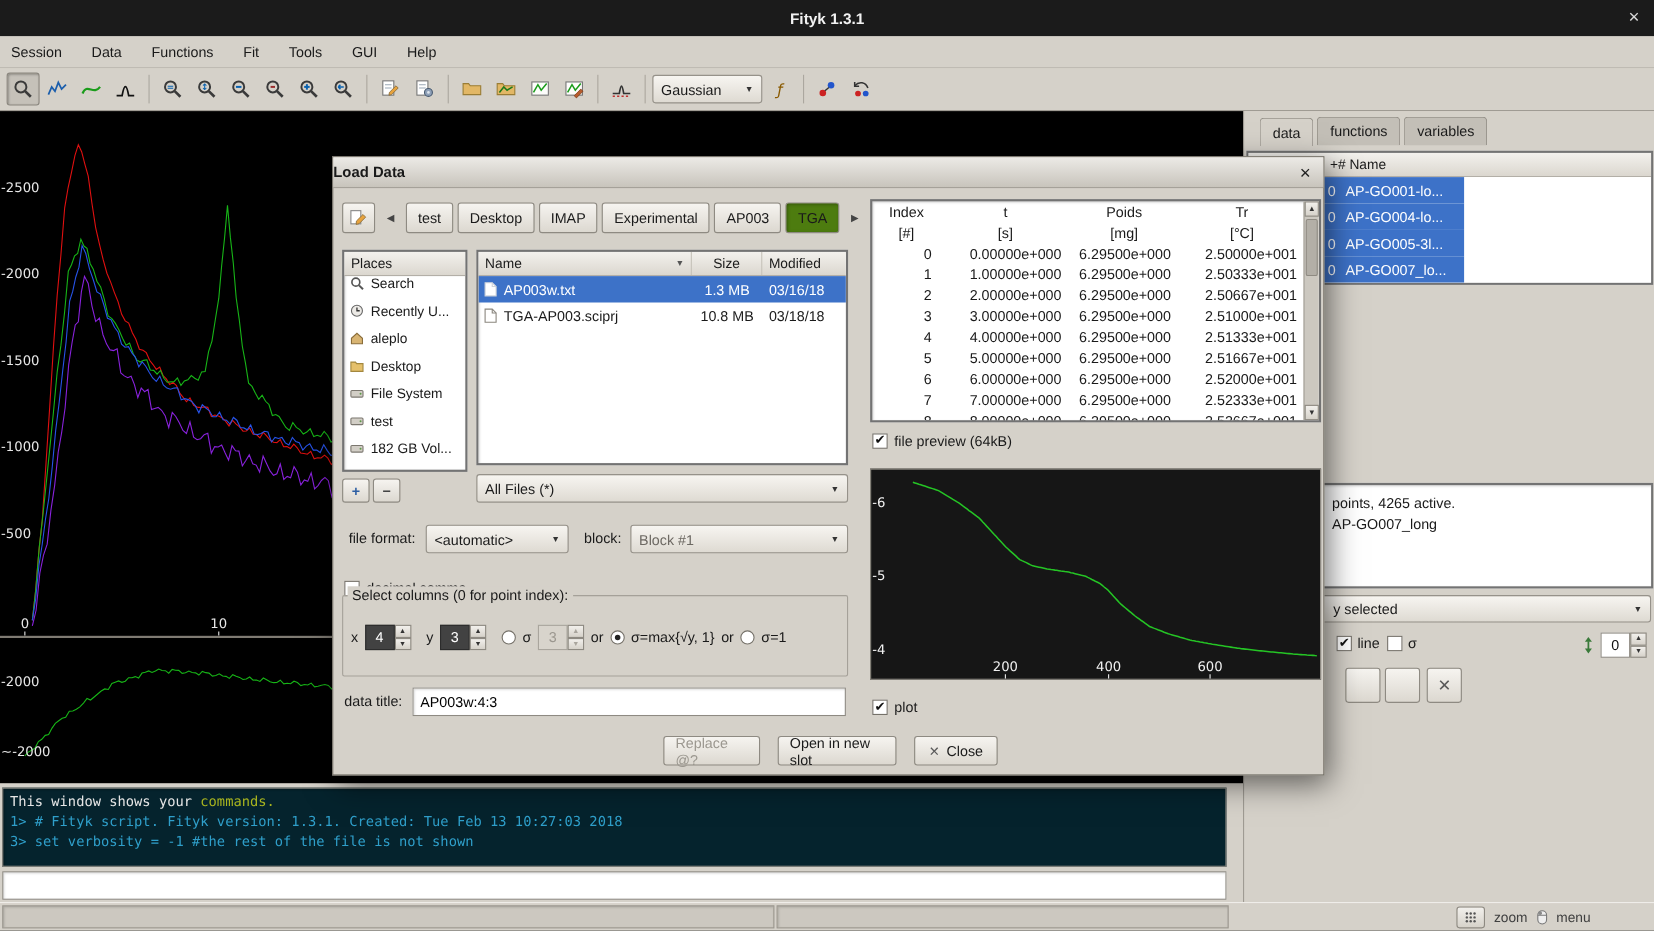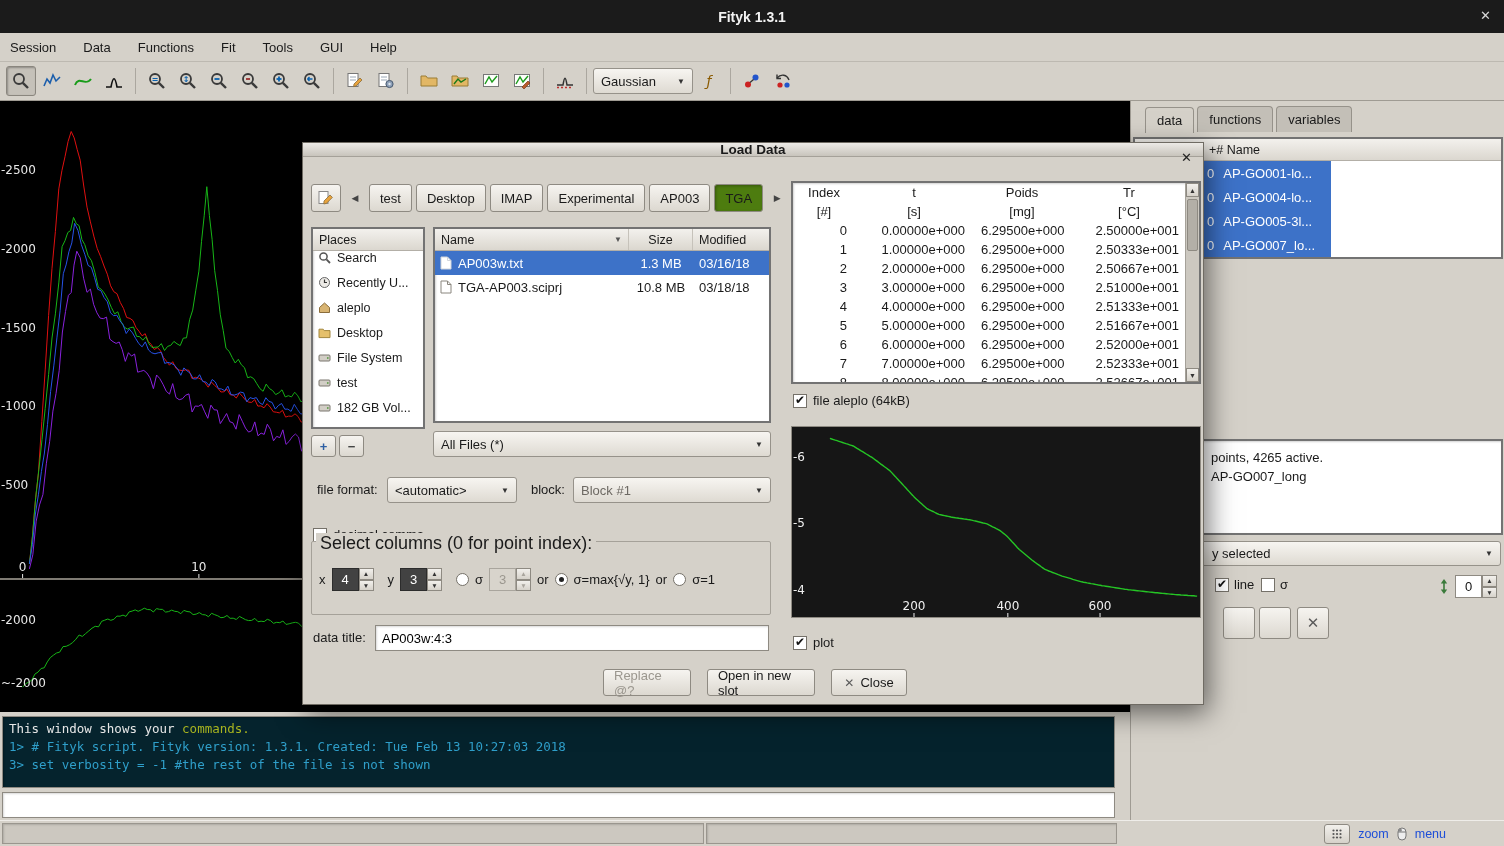--- a/index.html
+++ b/index.html
@@ -71,25 +71,25 @@
 .c-info{color:#2f9fca}
 .console-input{position:absolute;left:2px;top:78px;width:1113px;height:26px}
 
 
 #statusbar{position:absolute;left:0;top:820px;width:1504px;height:26px;background:#d5d1c9;border-top:1px solid #efede9}
 .st-panel{position:absolute;top:2px;height:21px;background:#ccc8c0;border:1px solid #9a968e;box-shadow:inset 1px 1px 2px rgba(0,0,0,.15)}
 #st-p1{left:2px;width:702px}
 #st-p2{left:706px;width:411px}
 .st-right{position:absolute;right:58px;top:3px;display:flex;align-items:center;gap:8px}
 .st-mini-btn{width:26px;height:20px;display:flex;align-items:center;justify-content:center;background:linear-gradient(#f2f0ec,#d6d2ca);border:1px solid #8e8a82;border-radius:3px}
-.st-label{font-size:12.5px;color:#1d4ed8}
+.st-label{font-size:12.5px;color:#404040}
 
 
 #dialog{position:absolute;left:302px;top:142px;width:902px;height:563px;background:#d5d1c9;border:1px solid #6f6b63;box-shadow:4px 8px 26px rgba(0,0,0,.55);z-index:40}
-.dlg-title{height:14px;background:linear-gradient(#eceae6,#c8c4bc);border-bottom:1px solid #a5a199;display:flex;align-items:center;justify-content:center;font-weight:bold;font-size:13.5px;position:relative}
+.dlg-title{height:28px;background:linear-gradient(#eceae6,#c8c4bc);border-bottom:1px solid #a5a199;display:flex;align-items:center;font-weight:bold;font-size:13.5px;position:relative}
 .dlg-title .dlg-close{position:absolute;right:11px;top:7px;font-weight:normal;font-size:13px;color:#222}
 .dlg-pathrow{position:absolute;left:8px;top:41px;height:28px;display:flex;align-items:center;gap:4px}
 .dlg-pathrow .btn{height:28px}
 .nav-arrow{width:20px;padding:0;font-size:9px;color:#444}
 .dlg-places{position:absolute;left:8px;top:84px;width:114px;height:202px;overflow:hidden}
 .pl-header{height:22px;background:linear-gradient(#f3f1ed,#dbd7cf);border-bottom:1px solid #b3afa7;display:flex;align-items:center;padding-left:6px;font-size:12.5px}
 .pl-item{height:25px;display:flex;align-items:flex-start;gap:6px;padding-left:5px;font-size:12.5px;white-space:nowrap;overflow:hidden}
 .dlg-plusminus{position:absolute;left:8px;top:292px;display:flex;gap:3px}
 .dlg-plusminus .btn{width:25px;height:22px;padding:0;font-weight:bold}
 .pm-plus{color:#2e5fa3}
@@ -106,21 +106,21 @@
 .fl-row .fr-name{flex:1;display:flex;gap:6px;padding-left:5px;white-space:nowrap;overflow:hidden}
 .fl-row .fr-size{width:64px;text-align:center}
 .fl-row .fr-mod{width:76px;padding-left:6px}
 .dlg-filter{position:absolute;left:130px;top:288px;width:338px}
 .dlg-formatrow{position:absolute;left:0;top:334px;width:470px;height:27px}
 .lbl{position:absolute;top:5px;font-size:13px}
 .dlg-format-combo{position:absolute;left:84px;top:0;width:130px}
 .dlg-block-combo{position:absolute;left:270px;top:0;width:198px;color:#6d6963}
 .dlg-decimal{position:absolute;left:10px;top:384px;display:flex;align-items:center;gap:6px}
 .dlg-cols{position:absolute;left:8px;top:398px;width:460px;height:74px;border:1px solid #a5a199;border-radius:2px}
-.dlg-cols .legend{position:absolute;top:-9px;left:4px;background:#d5d1c9;padding:0 4px;font-size:18px}
+.dlg-cols .legend{position:absolute;top:-9px;left:4px;background:#d5d1c9;padding:0 4px;font-size:13px}
 .dlg-cols .row{position:absolute;left:7px;top:26px;display:flex;align-items:center;gap:6px;font-size:13px;white-space:nowrap}
 .dlg-titlerow{position:absolute;left:0;top:482px;width:470px;height:27px}
 .dlg-title-input{position:absolute;left:72px;top:0;width:394px}
 .dlg-table{position:absolute;left:488px;top:38px;width:410px;height:203px;overflow:hidden}
 .pt{border-collapse:collapse;table-layout:fixed;width:394px}
 .pt td{padding:0 8px;line-height:19px;font-size:13px;white-space:nowrap;text-align:right}
 .pt tr.pt-h td{text-align:center;padding:0 2px}
 .pt-scroll{position:absolute;right:0;top:0;bottom:0;width:14px;background:#ccc8c0;border-left:1px solid #a5a199}
 .pt-scroll .sc-btn{height:14px;display:flex;align-items:center;justify-content:center;font-size:7px;background:linear-gradient(#f2f0ec,#d6d2ca);border:1px solid #8e8a82;color:#333}
 .pt-scroll .sc-dn{position:absolute;bottom:0;left:0;right:0}
@@ -706,21 +706,21 @@
       <div class="sc-btn">▲</div>
       <div class="sc-thumb"></div>
       <div class="sc-btn sc-dn">▼</div>
     </div>
   </div>
 
   <label class="dlg-fp">
     <span class="cb">
         <span class="mark">✔</span>
       </span>
-    <span>file aleplo (64kB)</span>
+    <span>file preview (64kB)</span>
   </label>
 
   <div class="dlg-preview">
     <svg width="408" height="190" viewBox="0 0 408 190" preserveAspectRatio="none">
         <path d="M37.9 11.4L39.7 12.0L41.5 12.6L43.3 13.2L45.1 13.7L46.9 14.3L48.7 14.9L50.5 15.5L52.3 16.1L54.0 16.7L55.8 17.2L57.6 17.8L59.4 18.4L61.2 19.0L61.2 19.0L63.1 20.1L65.0 21.3L66.8 22.4L68.7 23.6L70.6 24.7L72.5 25.8L74.3 27.0L76.2 28.1L78.1 29.3L80.0 30.4L80.0 30.4L81.8 31.7L83.6 33.1L85.4 34.4L87.1 35.7L88.9 37.1L90.7 38.4L92.5 39.7L94.3 41.0L96.1 42.4L97.9 43.7L97.9 43.7L99.7 45.6L101.4 47.5L103.2 49.4L104.9 51.3L106.7 53.2L108.4 55.1L110.2 57.0L110.2 57.0L111.9 58.9L113.7 60.8L115.4 62.7L117.2 64.6L118.9 66.5L120.7 68.4L122.4 70.3L122.4 70.3L124.2 71.9L126.0 73.6L127.8 75.2L129.6 76.8L131.4 78.4L133.2 80.1L135.0 81.7L135.0 81.7L137.0 82.7L139.0 83.6L141.0 84.5L142.9 85.5L144.9 86.5L146.9 87.4L146.9 87.4L148.7 87.8L150.6 88.2L152.5 88.6L154.3 89.0L156.2 89.4L158.1 89.8L159.9 90.3L159.9 90.3L161.7 90.5L163.5 90.8L165.3 91.0L167.1 91.3L168.8 91.5L170.6 91.8L172.4 92.1L174.2 92.3L176.0 92.6L177.7 92.8L179.5 93.1L179.5 93.1L181.5 93.6L183.4 94.0L185.3 94.5L187.3 95.0L189.2 95.5L191.1 96.0L193.1 96.4L195.0 96.9L195.0 96.9L196.9 97.9L198.8 98.8L200.6 99.8L202.5 100.7L204.3 101.7L206.2 102.6L208.1 103.6L208.1 103.6L209.8 105.0L211.5 106.4L213.3 107.8L215.0 109.2L215.0 109.2L216.8 111.1L218.5 113.0L220.3 115.0L222.0 116.8L223.8 118.8L225.5 120.7L227.3 122.5L227.3 122.5L229.1 124.0L230.9 125.5L232.7 127.0L234.5 128.5L236.3 130.0L238.1 131.5L239.9 133.0L239.9 133.0L241.8 134.4L243.6 135.7L245.5 137.1L247.4 138.4L249.2 139.8L251.1 141.1L253.0 142.5L253.0 142.5L254.9 143.2L256.8 144.0L258.7 144.7L260.6 145.5L262.5 146.2L264.4 146.9L266.3 147.7L268.2 148.4L270.1 149.2L270.1 149.2L271.9 149.7L273.7 150.2L275.4 150.7L277.2 151.2L279.0 151.7L280.8 152.3L282.6 152.8L284.3 153.3L286.1 153.8L287.9 154.3L289.7 154.8L289.7 154.8L291.5 155.2L293.4 155.5L295.2 155.9L297.1 156.2L299.0 156.6L300.8 156.9L302.7 157.3L304.5 157.6L306.4 158.0L308.2 158.3L310.1 158.7L310.1 158.7L312.0 158.9L313.8 159.2L315.7 159.5L317.6 159.8L319.5 160.1L321.4 160.4L323.3 160.7L325.1 161.0L327.0 161.3L328.9 161.6L330.8 161.9L332.7 162.2L334.6 162.4L334.6 162.4L336.4 162.7L338.2 162.9L340.0 163.1L341.8 163.3L343.6 163.5L345.4 163.7L347.2 163.9L349.0 164.1L350.8 164.3L352.6 164.5L354.4 164.7L356.2 164.9L358.0 165.1L359.9 165.3L359.9 165.3L361.7 165.5L363.5 165.7L365.3 165.8L367.1 166.0L369.0 166.2L370.8 166.4L372.6 166.5L374.4 166.7L376.2 166.9L378.1 167.1L379.9 167.2L381.7 167.4L383.5 167.6L383.5 167.6L385.3 167.7L387.1 167.8L388.9 168.0L390.7 168.1L392.5 168.2L394.3 168.3L396.1 168.5L397.9 168.6L399.7 168.7L401.5 168.8L403.3 169.0L405.1 169.1" fill="none" stroke="#25c425" stroke-width="1.4"></path>
         <text x="1" y="33.64" fill="#f0f0f0" font-size="12">-6</text>
         <text x="1" y="99.95" fill="#f0f0f0" font-size="12">-5</text>
         <text x="1" y="167.21" fill="#f0f0f0" font-size="12">-4</text>
         <text x="121.99199999999999" y="183" fill="#f0f0f0" font-size="12" text-anchor="middle">200</text>
         <line x1="121.99199999999999" x2="121.99199999999999" y1="186" y2="190" stroke="#f0f0f0"></line>

